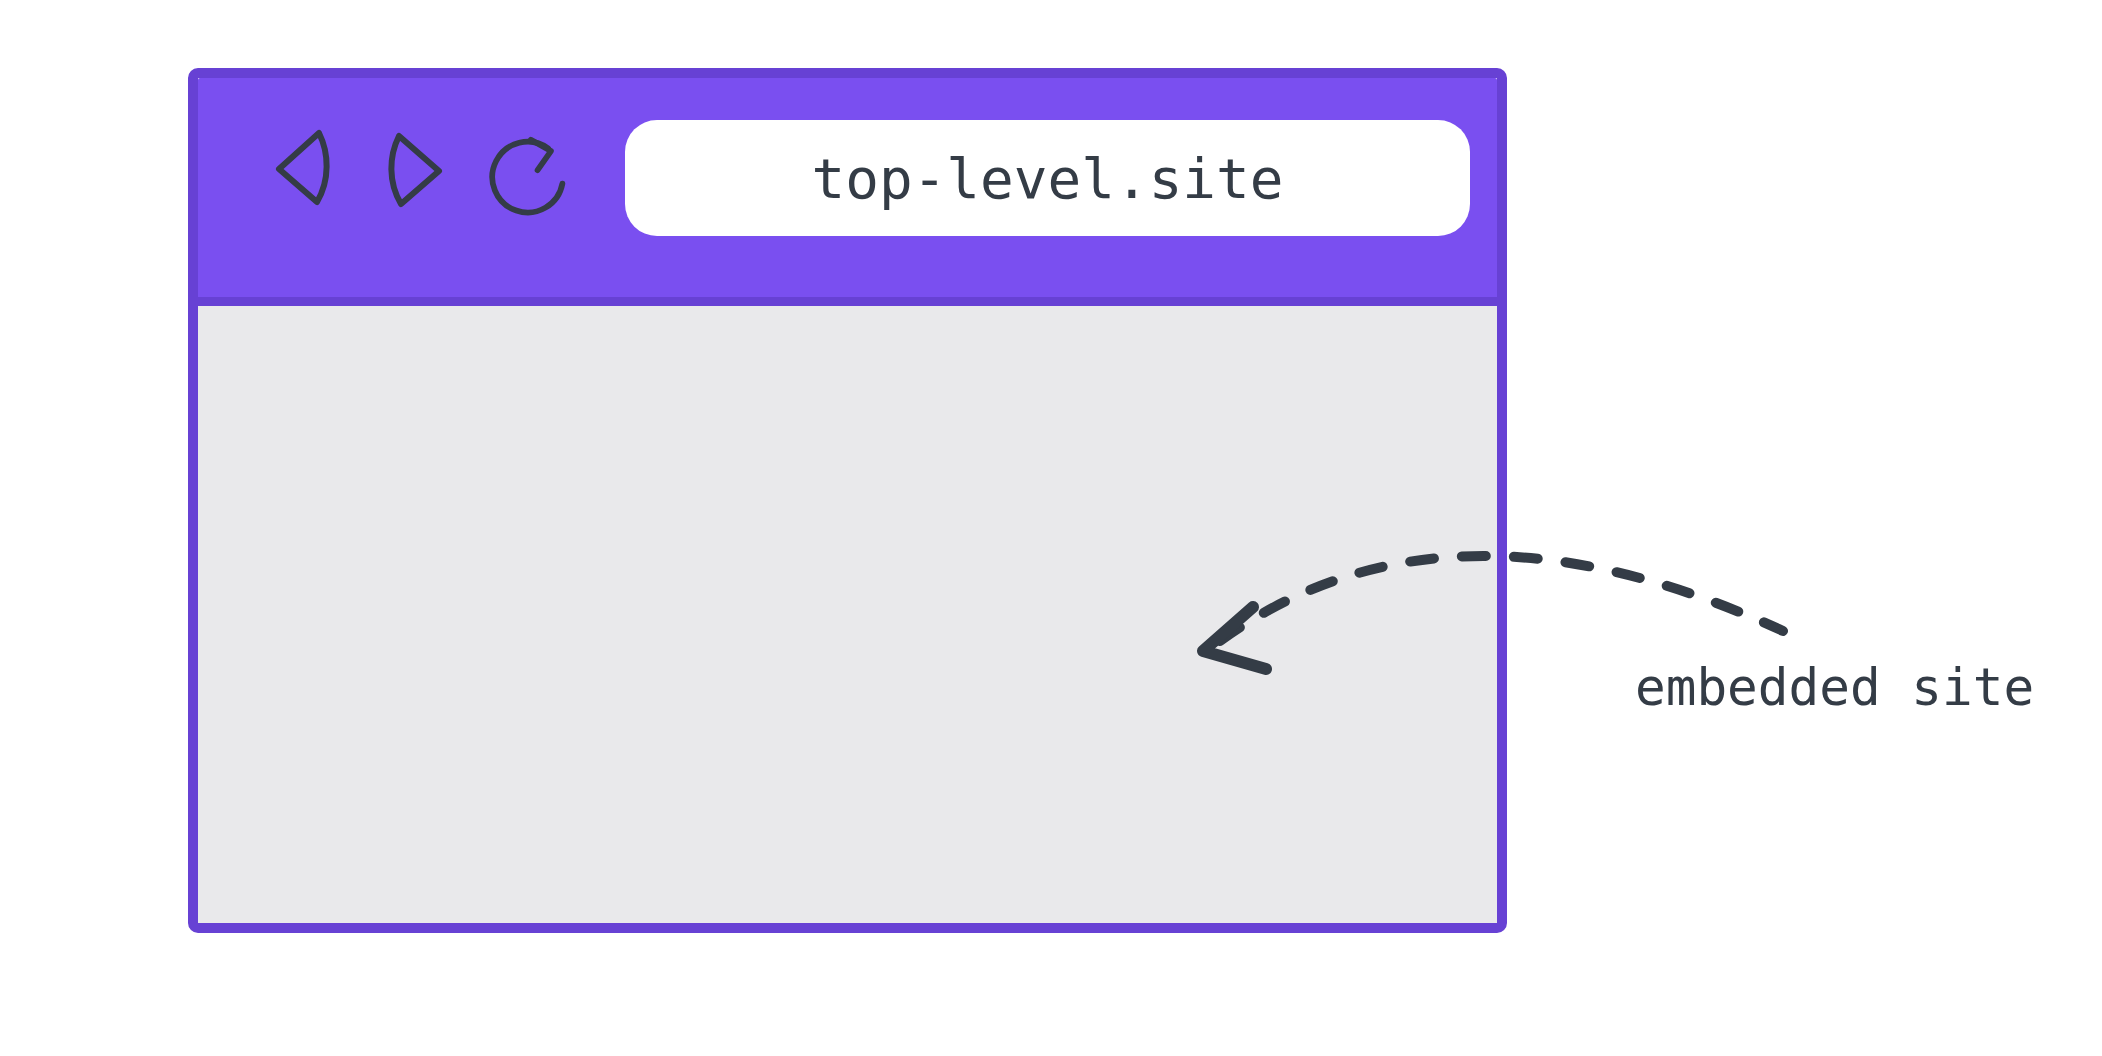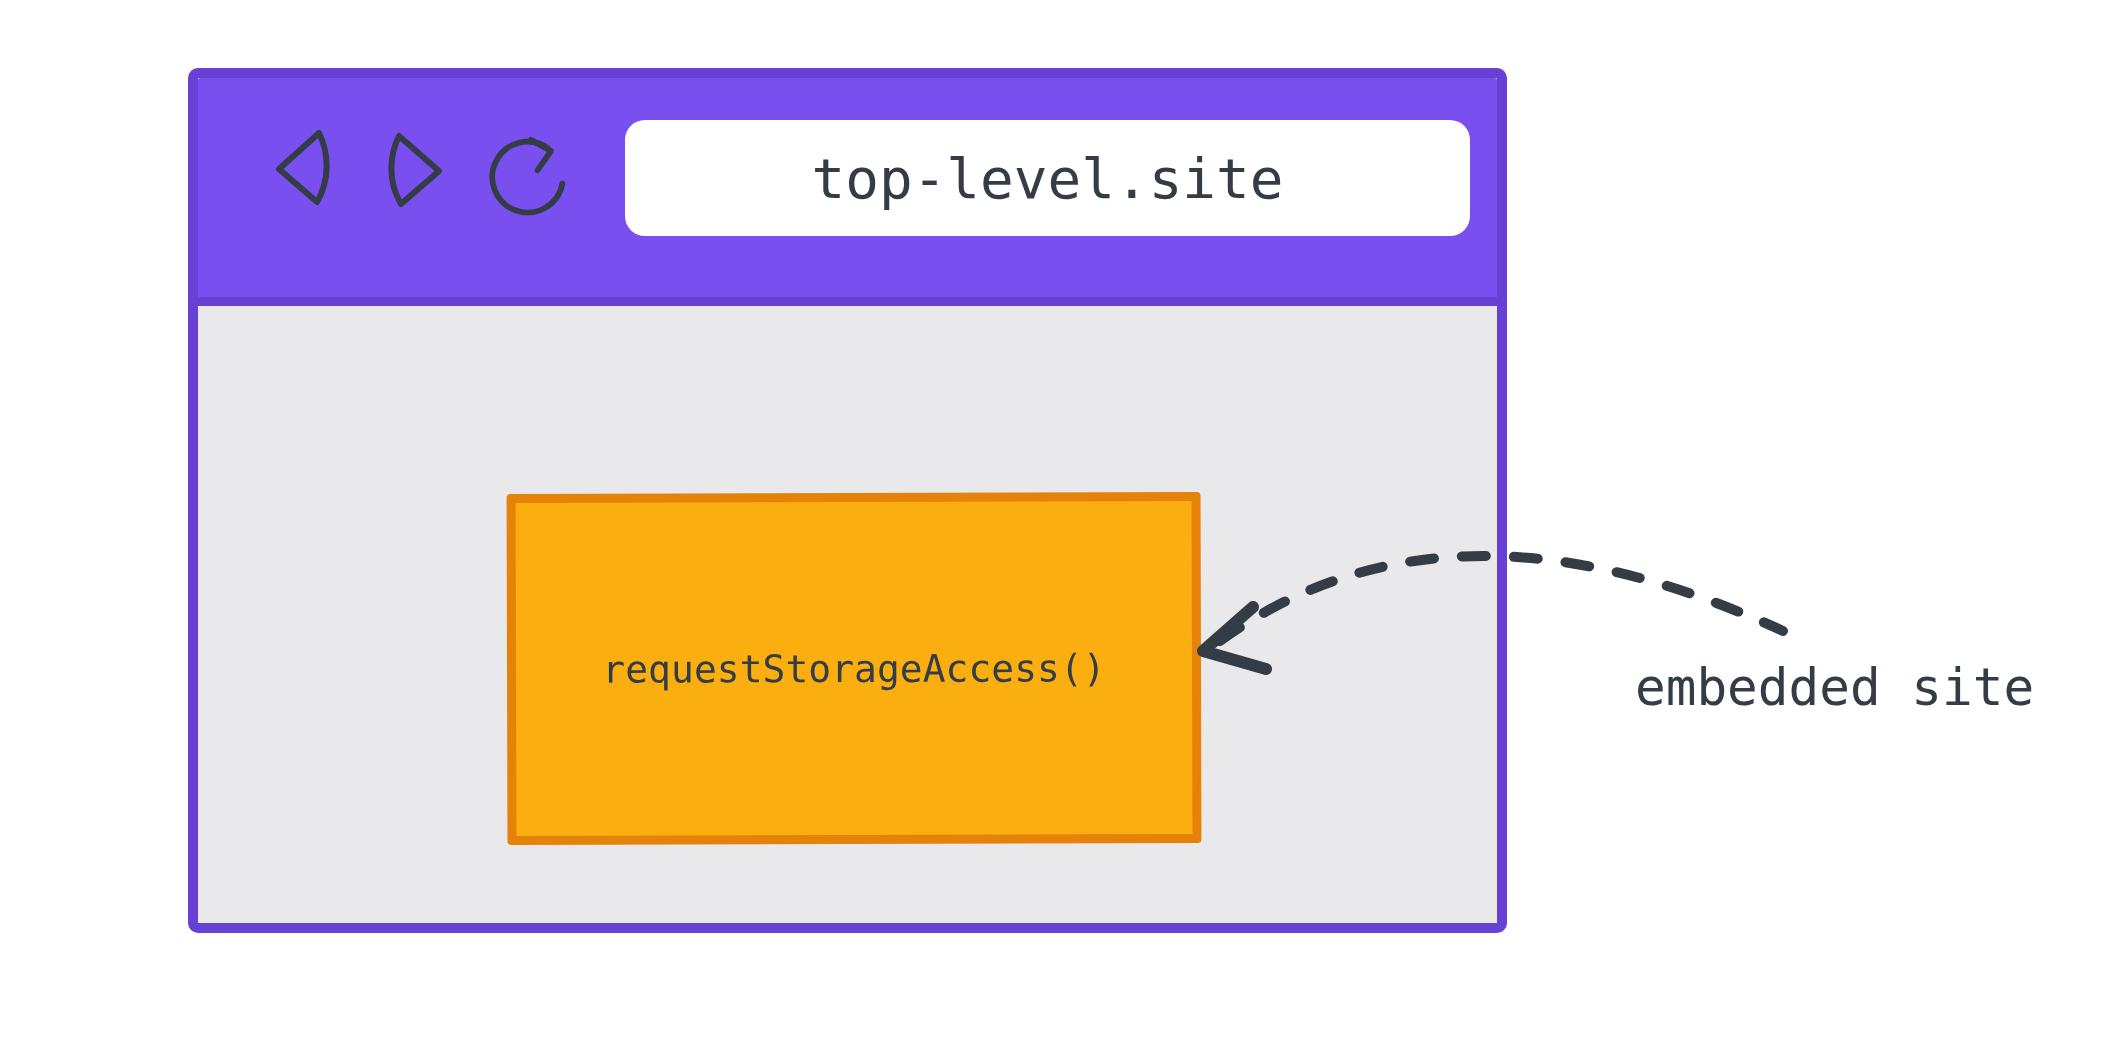--- a/index.html
+++ b/index.html
@@ -17,21 +17,21 @@
     background:var(--toolbar_bg);border-bottom:9px solid var(--window_border);
     border-radius:2px 2px 0 0;
   }
   .icon{position:absolute;color:var(--ink);}
   .icon svg{display:block;width:100%;height:100%;}
   .icon-back{left:74px;top:47px;width:58px;height:87px;}
   .icon-forward{left:188px;top:50px;width:60px;height:85px;}
   .icon-reload{left:287px;top:52px;width:86px;height:90px;}
   .addressbar{
     position:absolute;left:427px;top:42px;width:845px;height:116px;
-    background:var(--address_bar_bg);border-radius:20px;
+    background:var(--address_bar_bg);border-radius:32px;
     display:flex;align-items:center;justify-content:center;
   }
   .addressbar .url{font-size:56px;color:var(--ink);letter-spacing:0;white-space:nowrap;}
 
   .viewport{position:relative;height:617px;}
   .iframe-box{
     position:absolute;left:309px;top:187px;width:694px;height:351px;
     box-sizing:border-box;border:9px solid var(--iframe_border);
     background:var(--iframe_bg);border-radius:4px;
     display:flex;align-items:center;justify-content:center;
@@ -72,25 +72,20 @@
           <path d="M 66 18 A 37 37 0 1 0 81 55" stroke="currentColor" stroke-width="6" stroke-linecap="round" fill="none"></path>
           <path d="M 48 9 L 69 21 L 55 41" stroke="currentColor" stroke-width="6" stroke-linecap="round" stroke-linejoin="round" fill="none"></path>
         </svg>
       </span>
 
       <div class="addressbar">
         <span class="url">top-level.site</span>
       </div>
     </div>
 
-    <div class="viewport">
-      <div class="iframe-box">
-        <span class="code">requestStorageAccess()</span>
-      </div>
-    </div>
 
   </div>
 
   <svg class="arrow-svg" viewBox="0 0 760 250">
     <path d="M 70 171 Q 298 6 633 161" stroke="currentColor" stroke-width="10" stroke-linecap="round" stroke-dasharray="24 28" fill="none"></path>
     <path d="M 103 137 L 53 181 L 116 199" stroke="currentColor" stroke-width="12" stroke-linecap="round" stroke-linejoin="round" fill="none"></path>
   </svg>
 
   <div class="annotation-label">embedded site</div>
 

